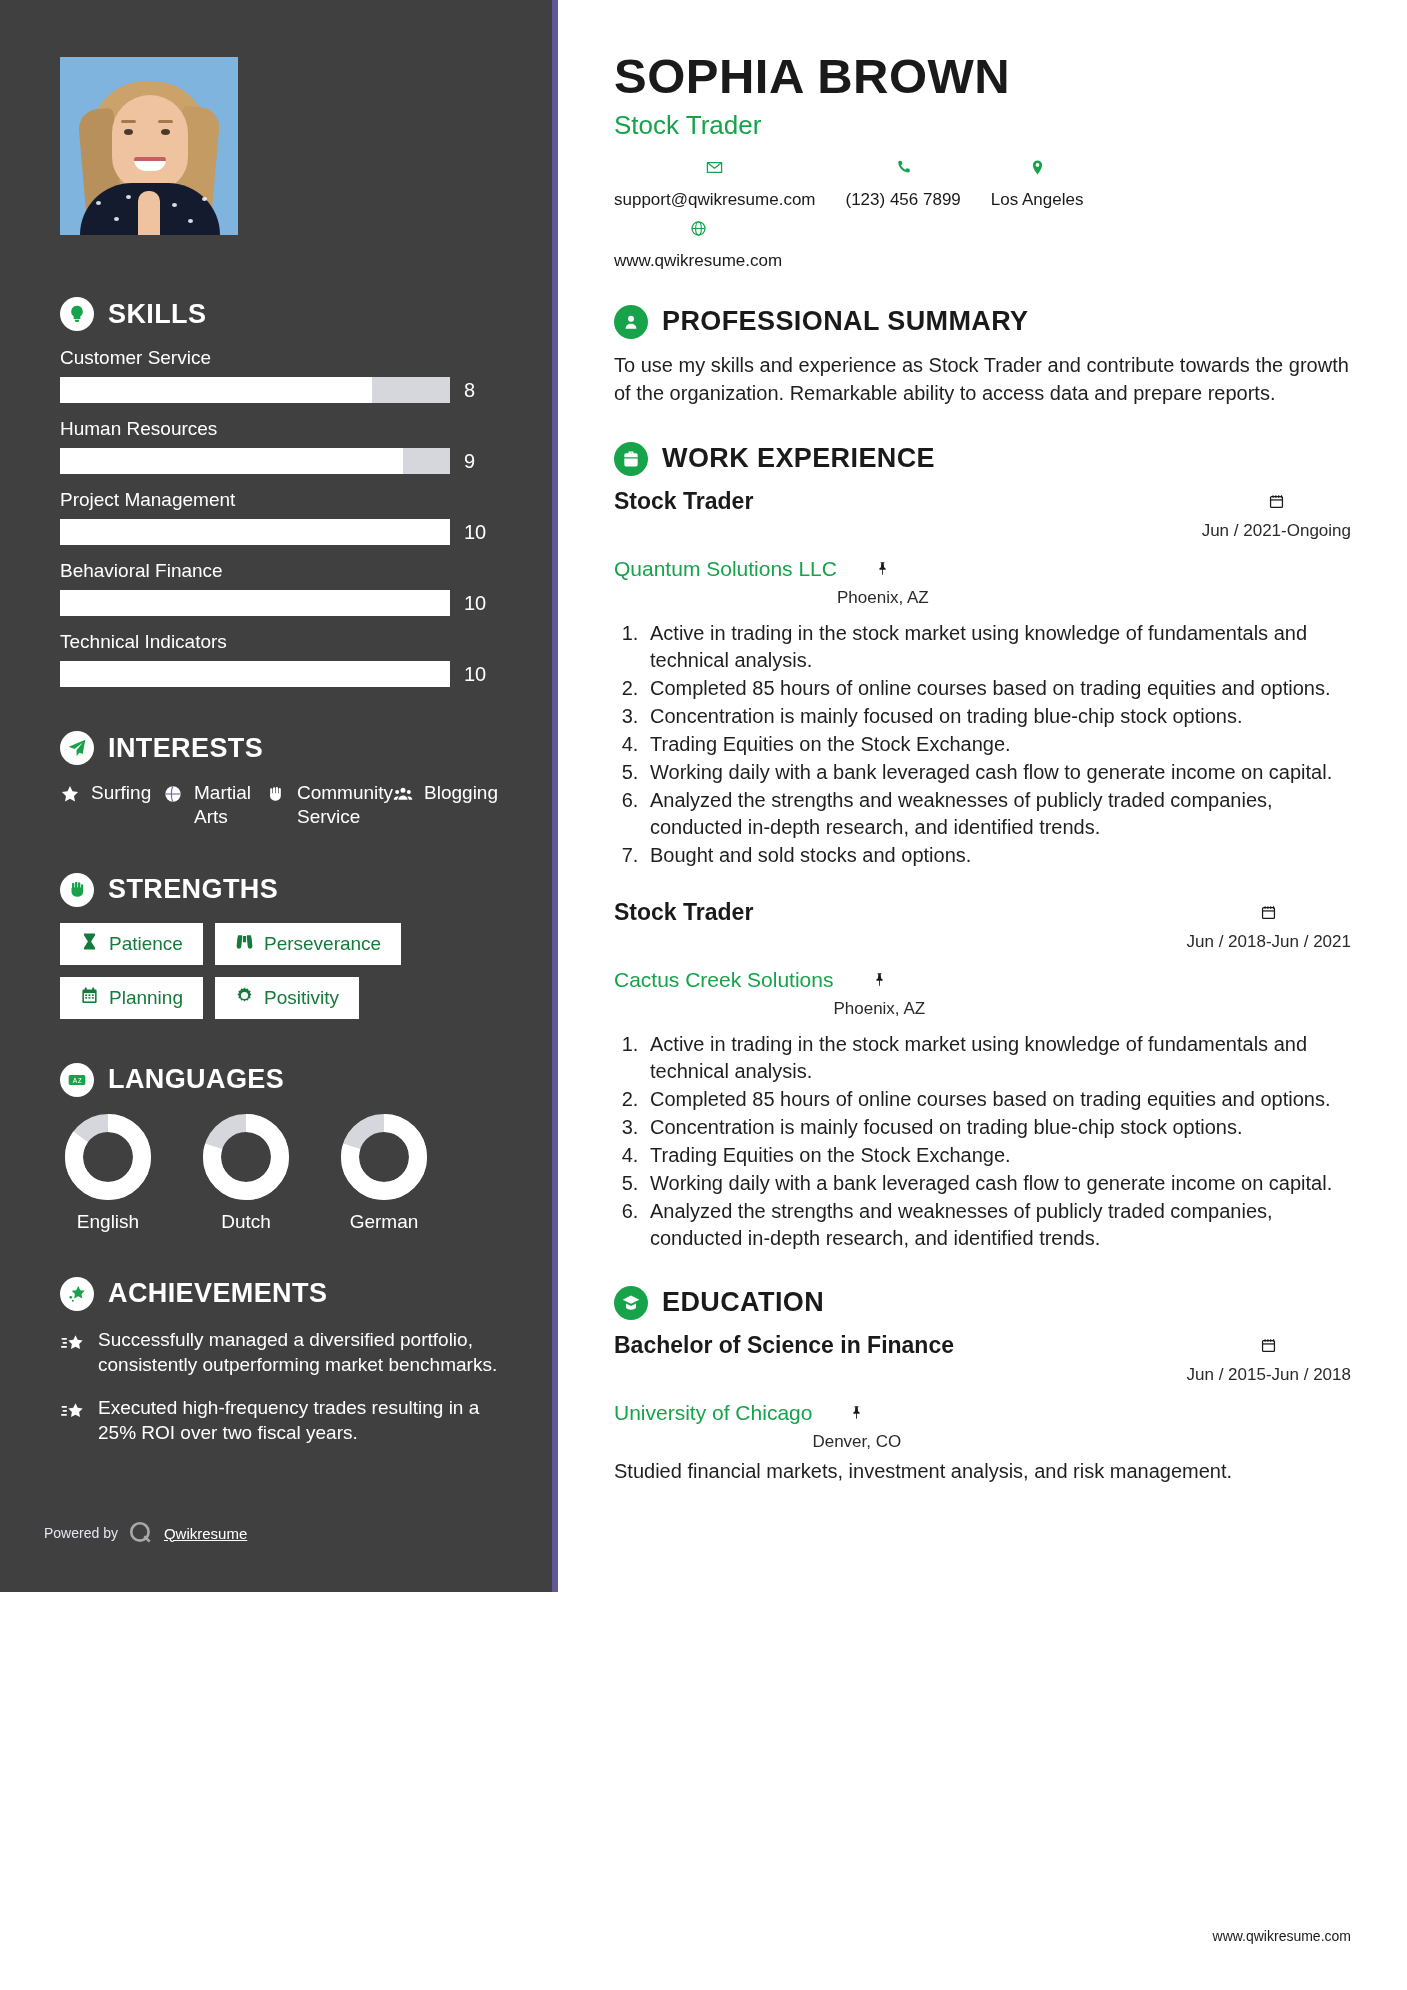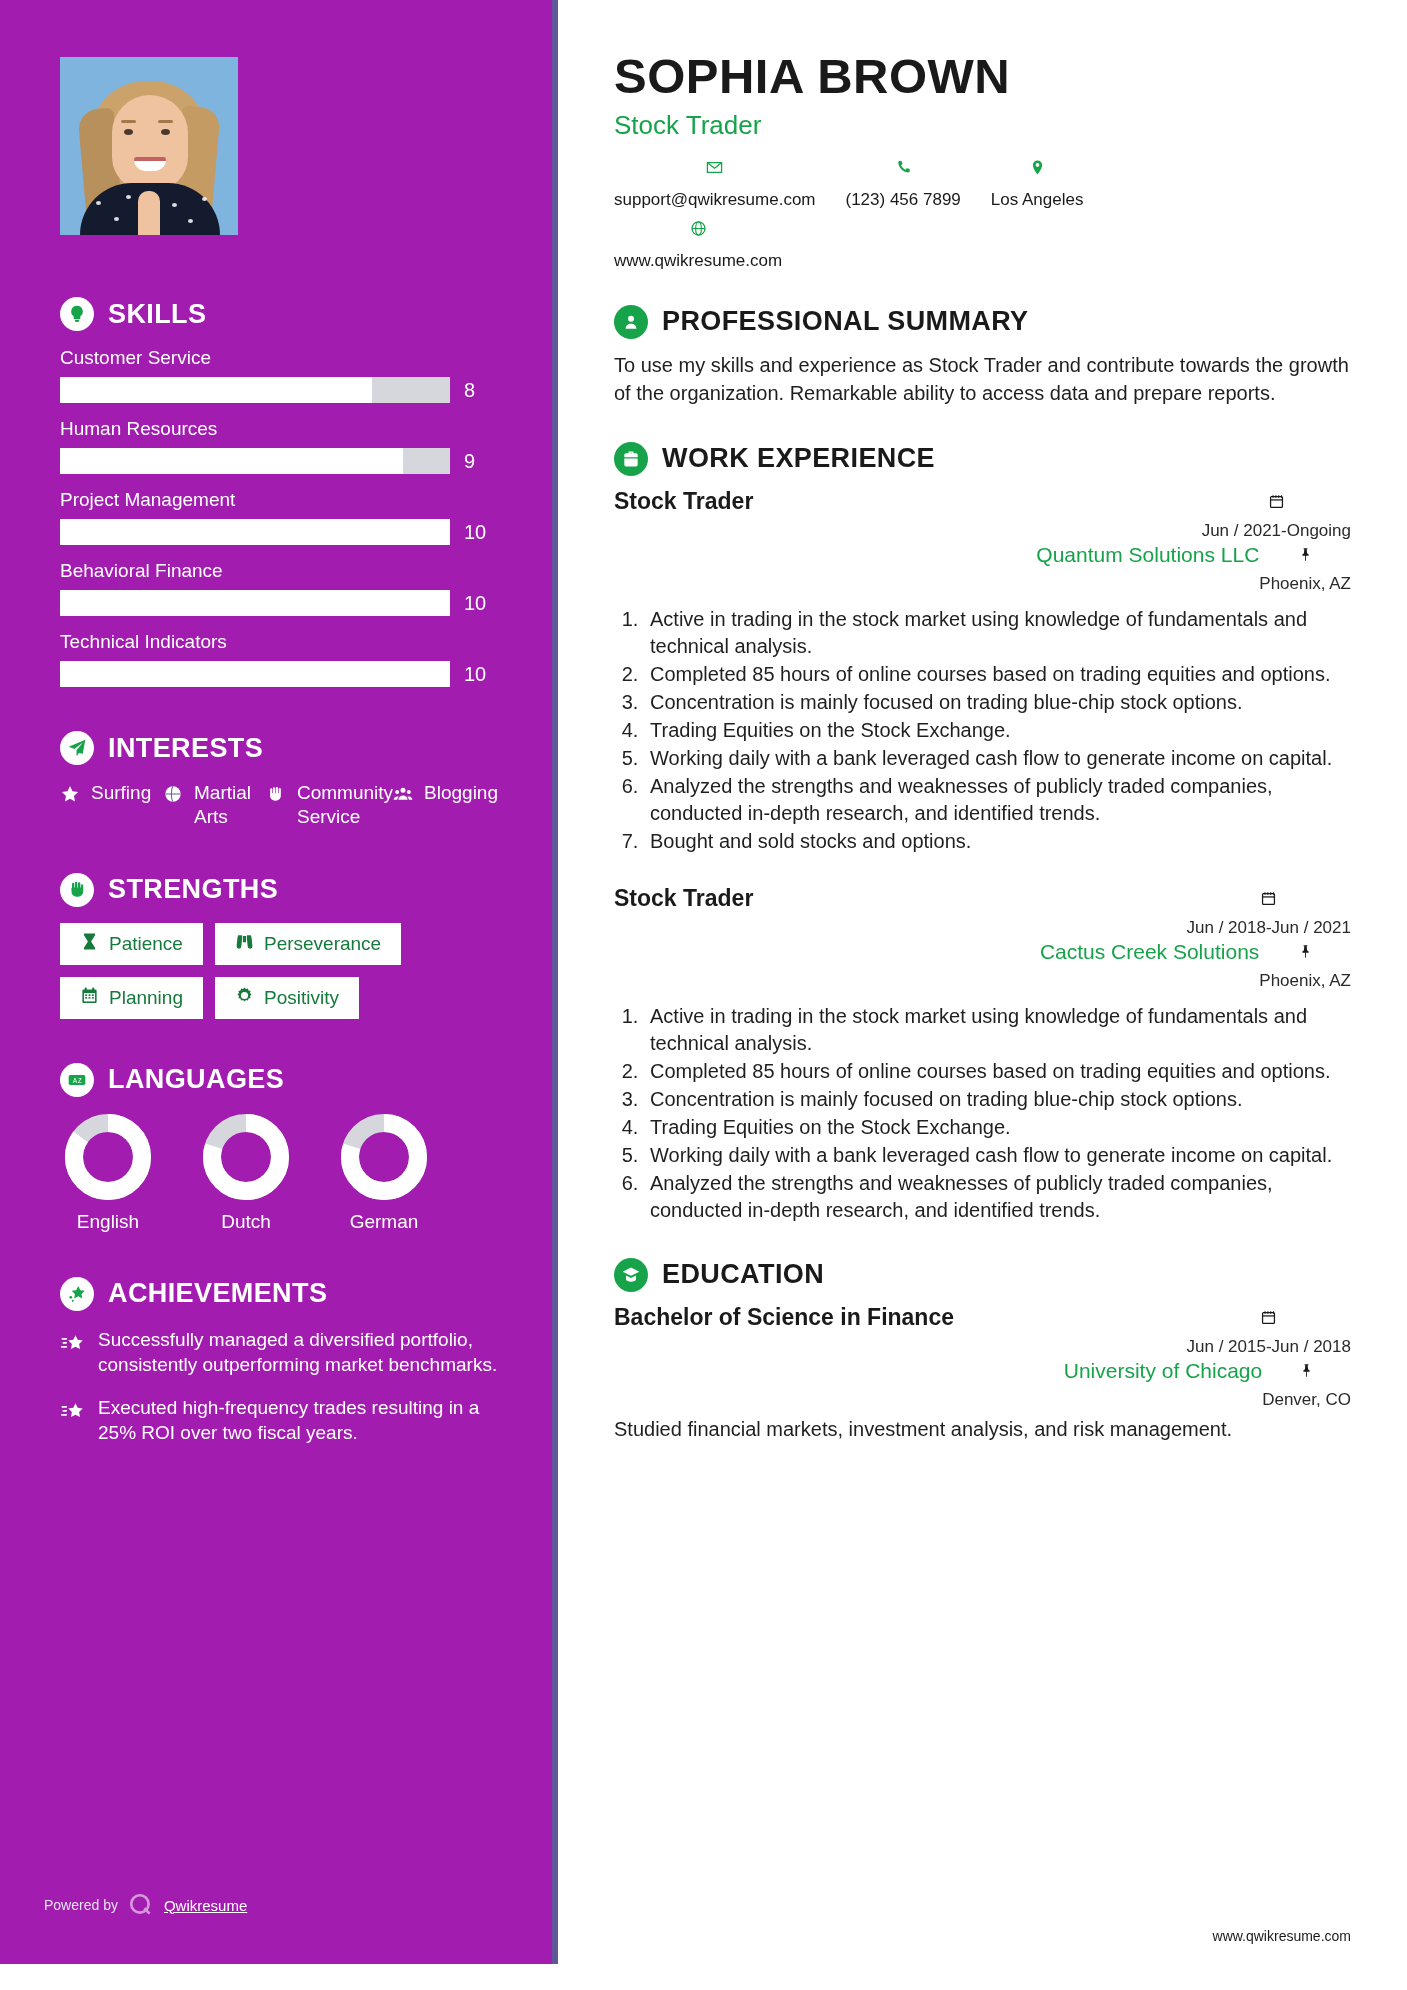--- a/index.html
+++ b/index.html
@@ -6,22 +6,22 @@
   html, body {
     width: 1407px; height: 1990px;
     background: #ffffff;
     font-family: "Liberation Sans", sans-serif;
     -webkit-font-smoothing: antialiased;
   }
   .page { position: relative; width: 1407px; height: 1990px; display: flex; overflow: hidden; background:#fff; }
 
   
   .sidebar {
-    width: 558px; min-width:558px; height: 1964px;
-    background: #a21caf;
+    width: 558px; min-width:558px; height: 1592px;
+    background: #404040;
     position: relative;
     padding: 0 0 0 0;
     color: #ffffff;
   }
   .sidebar-edge {
     position:absolute; right:0; top:0; width:6px; height:100%;
     background:#5f5897;
   }
   .sb-inner { padding: 57px 60px 0 60px; position:relative; z-index:2;}
 
@@ -138,21 +138,21 @@
   .m-head .sec-ico svg { fill:#ffffff; }
   .m-head .sec-title { color:#1a1a1a; font-size:27px; }
 
   .summary { font-size:20px; line-height:1.42; color:#1f1f1f; }
 
   .job { margin-bottom: 30px; }
   .job-top { display:flex; justify-content:space-between; align-items:baseline; }
   .job-title { font-size:23px; font-weight:bold; color:#1a1a1a; }
   .job-meta { font-size:17px; color:#2a2a2a; display:flex; align-items:center; gap:7px; white-space:nowrap;flex-direction:column;}
   .job-meta svg { width:15px; height:15px; fill:#1a1a1a; }
-  .job-sub { display:flex; justify-content:flex-end; align-items:baseline; margin-top:2px; }
+  .job-sub { display:flex; justify-content:flex-start; align-items:baseline; margin-top:16px; }
   .job-company { font-size:21px; color:#16A34A; }
   .job-bullets { margin-top:12px; padding-left:30px; }
   .job-bullets li { font-size:20px; line-height:1.35; color:#1f1f1f; margin-bottom:1px; padding-left:6px;}
 
   .edu-desc { font-size:20px; line-height:1.35; color:#1f1f1f; margin-top:6px; }
 
   .main-footer {
     position:absolute; right:56px; bottom:46px;
     font-size:14px; color:#1a1a1a;
   }

